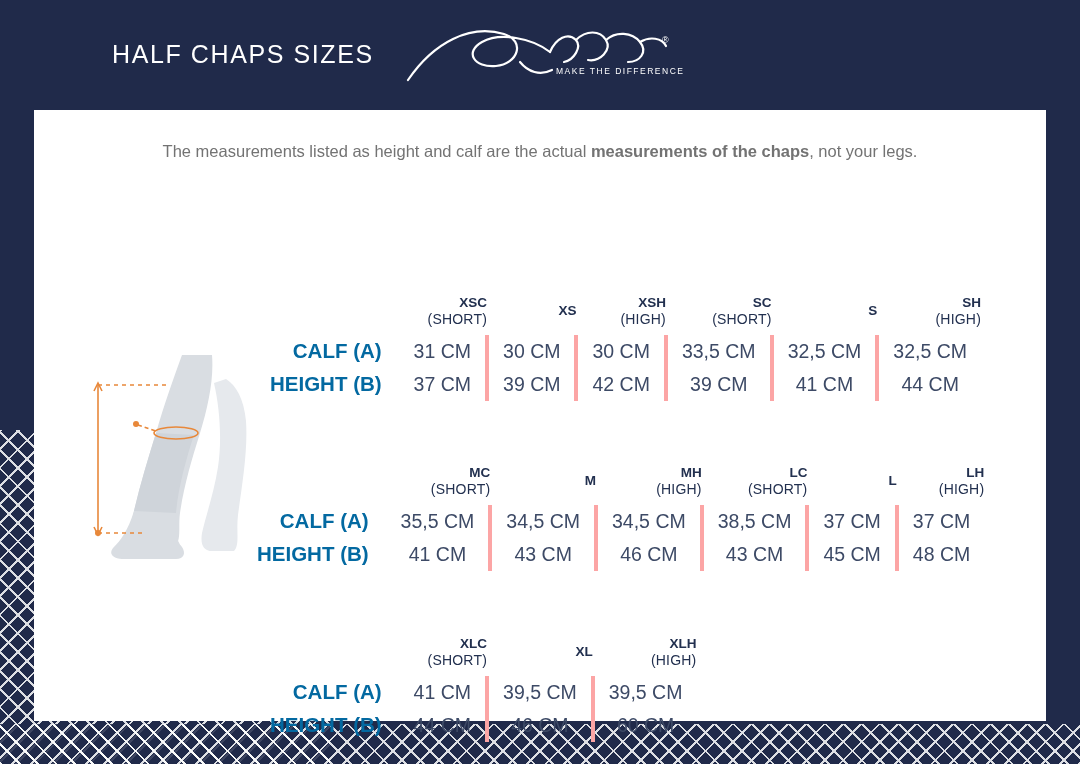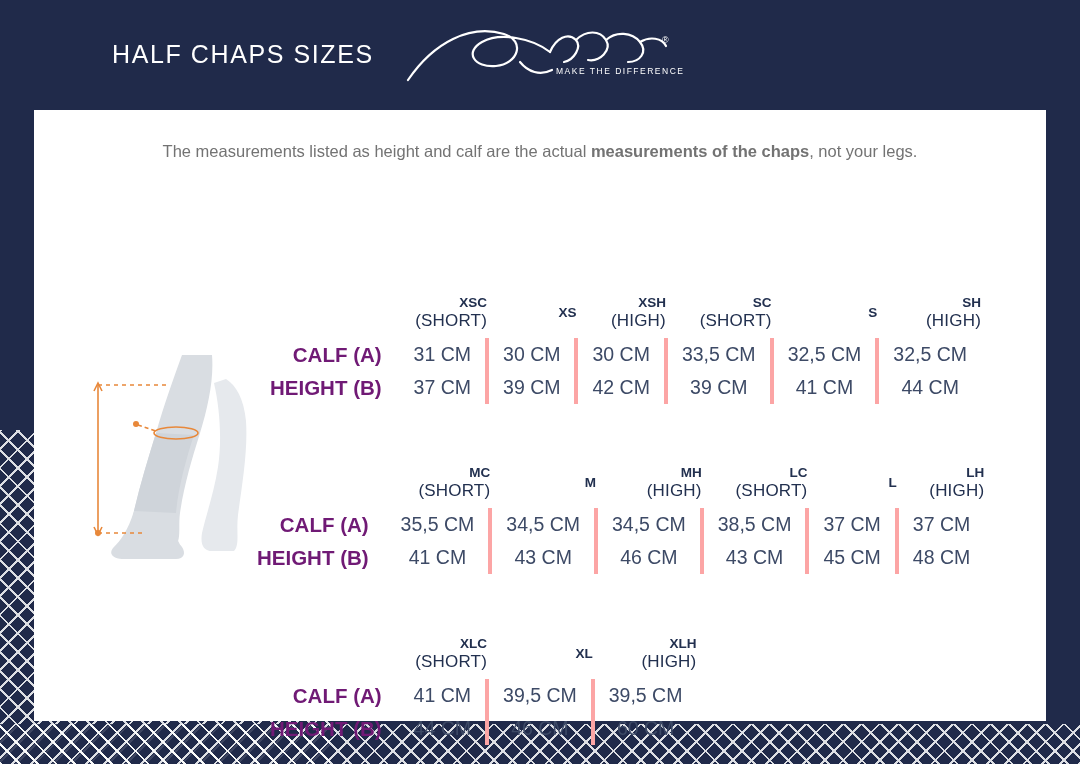--- a/index.html
+++ b/index.html
@@ -75,39 +75,39 @@
   
   .tbl {
     position: absolute;
     border-collapse: collapse;
   }
   .tbl td, .tbl th {
     padding: 0;
     vertical-align: middle;
   }
   .rowlabel {
-    color: #701a75;
+    color: #0369a1;
     font-weight: 700;
     font-size: 20.5px;
     text-align: right;
     padding-right: 18px !important;
     white-space: nowrap;
   }
   .sizehead {
     color: #22304f;
     font-weight: 700;
     font-size: 13.5px;
     text-align: right;
     line-height: 1.15;
     padding-bottom: 8px !important;
   }
   .sizehead .sub {
     display: block;
     font-weight: 400;
-    font-size: 17px;
+    font-size: 14px;
     letter-spacing: .2px;
   }
   .val {
     color: #3d4a66;
     font-size: 19.5px;
     text-align: center;
     padding: 5px 14px !important;
     white-space: nowrap;
     border-left: 4px solid #fca5a5;
   }

